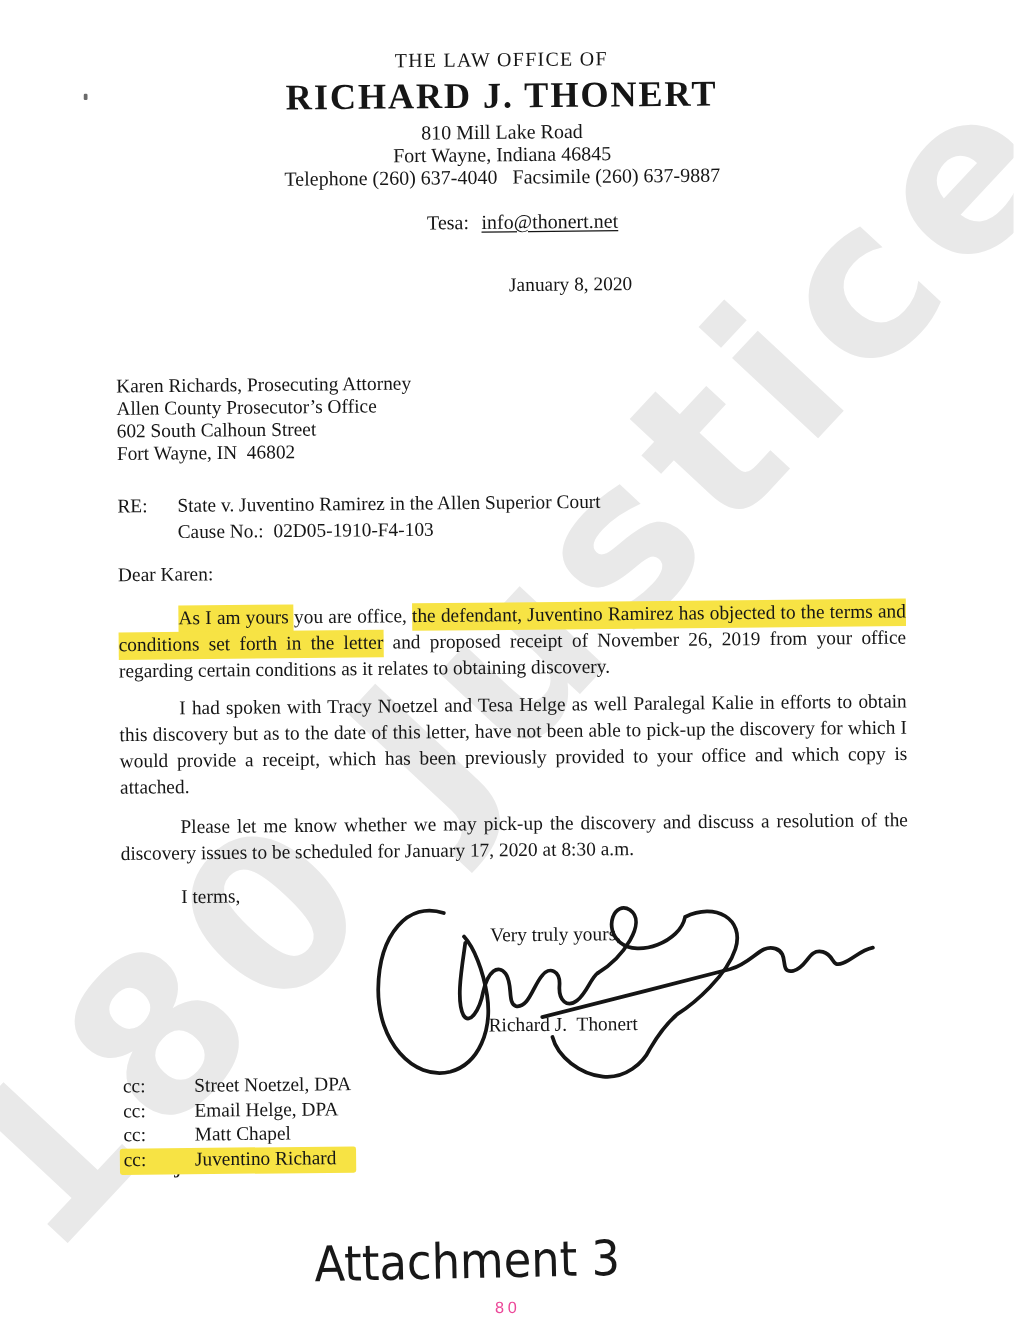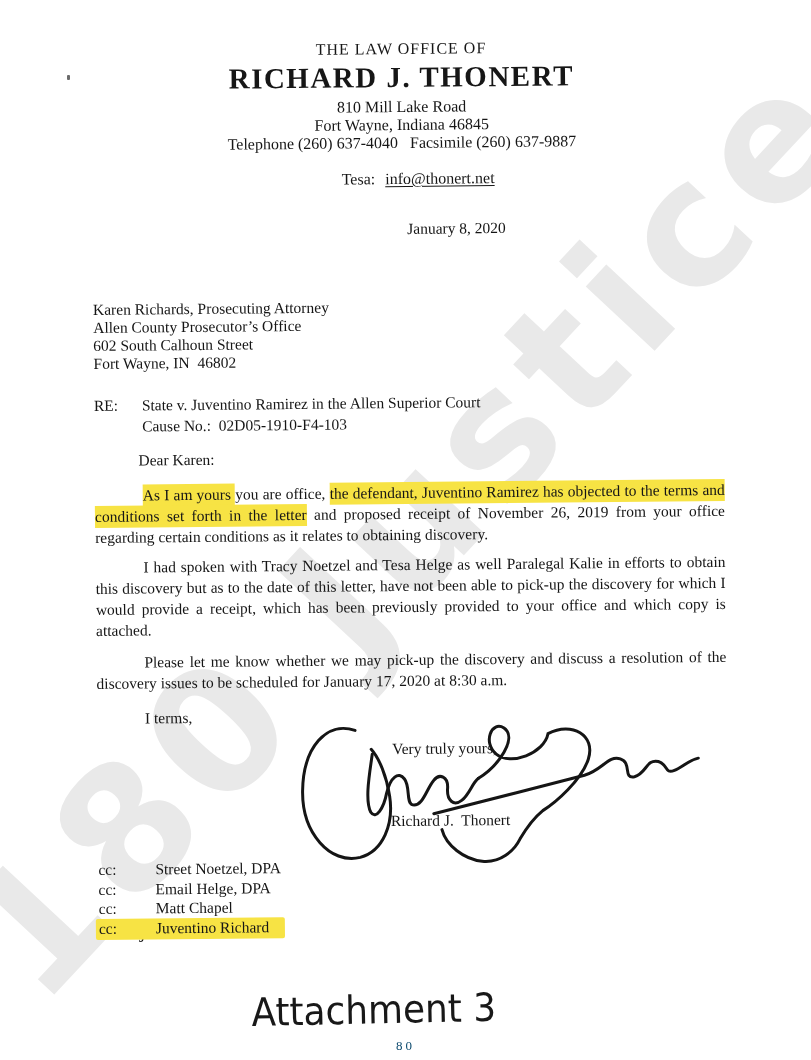--- a/index.html
+++ b/index.html
@@ -37,21 +37,21 @@
   .lh-name{font-size:29px;font-weight:700;letter-spacing:1.5px;margin-bottom:4px;}
   .lh-line{font-size:16px;line-height:18px;white-space:pre;}
   .email{color:inherit;text-decoration:underline;text-underline-offset:2px;margin-left:10px;}
   .date{position:absolute;left:382px;top:220px;font-size:15.5px;margin-left:28px;}
   .recipient{position:absolute;left:95px;top:298px;font-size:15.5px;line-height:18px;}
   .recipient div{white-space:pre;}
   .re-block{position:absolute;left:95px;top:392px;font-size:15.5px;line-height:21px;}
   .re-row{display:flex;}
   .re-label{width:48px;flex:none;}
   .re-line2{margin-left:48px;white-space:pre;}
-  .salutation{position:absolute;left:95px;top:449px;font-size:15.5px;margin-left:44px;}
+  .salutation{position:absolute;left:95px;top:449px;font-size:15.5px;}
   .para{
     position:absolute;left:95px;width:630px;
     margin:0;font-size:15.5px;line-height:21px;
     text-align:justify;text-indent:48px;
   }
   .para1{top:482px;}
   .para2{top:554px;}
   .para3{top:649px;}
   .hl{background:var(--highlight-color,#f7e344);padding:2px 0 3px;}
   .remain{position:absolute;left:143px;top:707px;font-size:15.5px;}
@@ -70,22 +70,22 @@
   .attachment-note{
     position:absolute;left:252px;top:990px;
     font-family:"DejaVu Sans",sans-serif;
     font-size:39px;font-weight:400;color:#181818;
     transform:rotate(-1.2deg) scaleX(0.92);
     transform-origin:left bottom;
     white-space:nowrap;
   }
   .page-number{
     position:absolute;left:396px;top:1038px;
-    font-family:Liberation Serif, serif;
-    font-size:13px;letter-spacing:3px;color:#0c4a6e;
+    font-family:Liberation Sans, sans-serif;
+    font-size:13px;letter-spacing:3px;color:#ec4899;
   }
   .speck{position:absolute;left:67px;top:75px;width:3px;height:5px;background:#6b6b6b;border-radius:1px;}
 </style>
 </head>
 <body>
 
 <div class="page">
 
   <div class="watermark">180 Justice</div>
   <div class="speck"></div>

